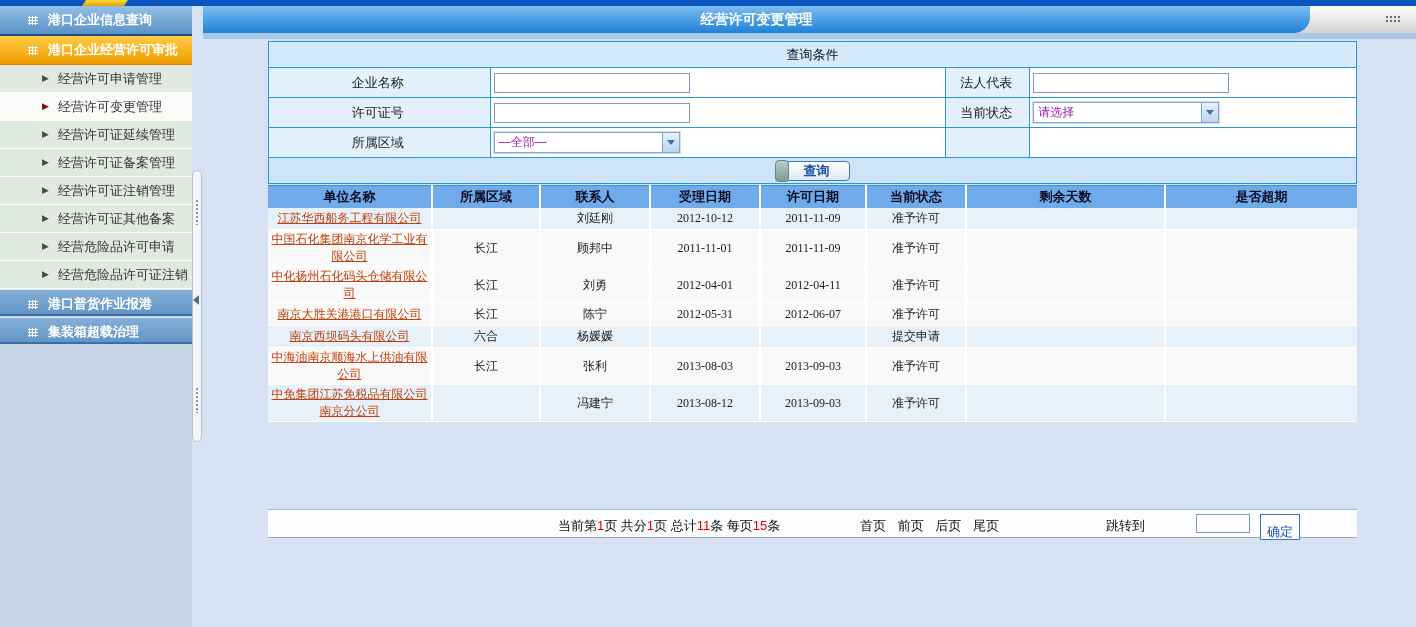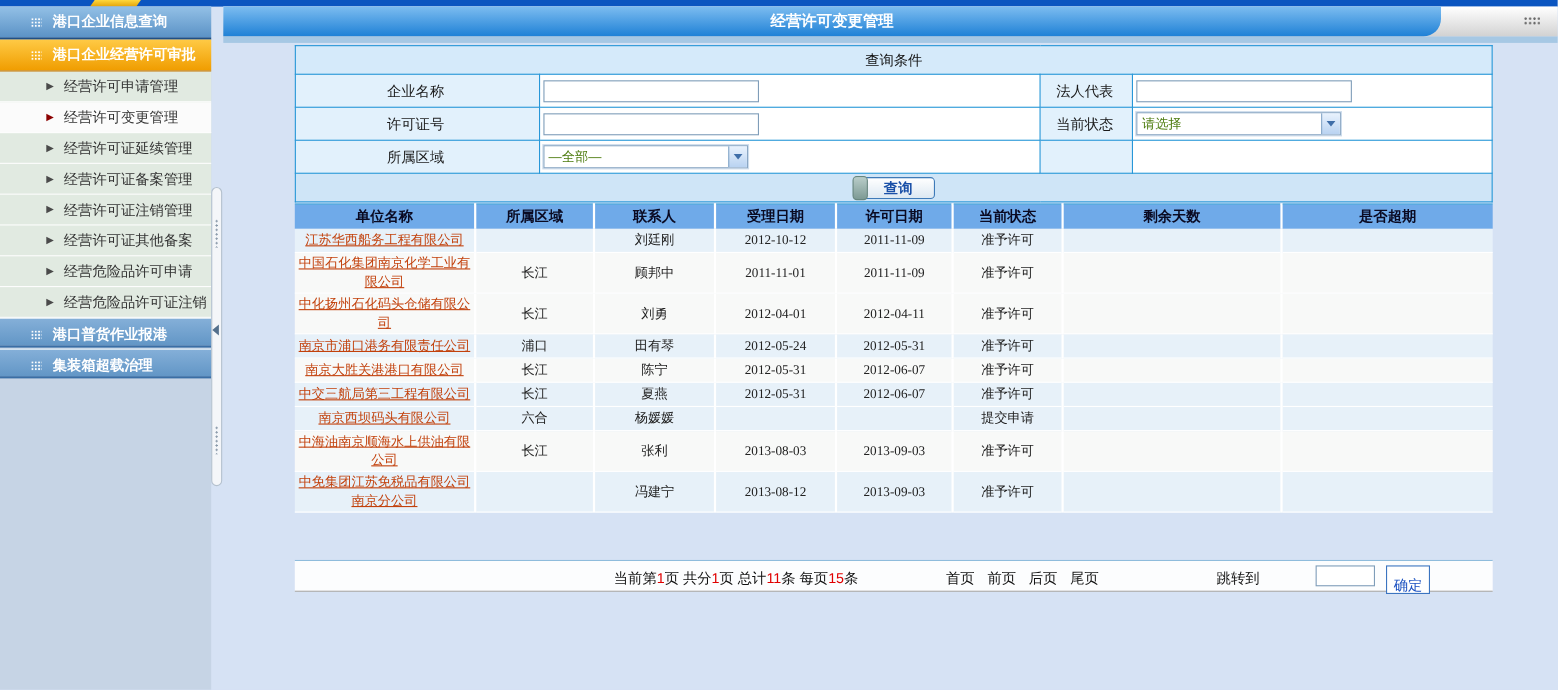--- a/index.html
+++ b/index.html
@@ -52,21 +52,21 @@
   
   .search-table { position:absolute; left:65px; top:35px; width:1089px; border-collapse:collapse; }
   .search-table td { border:1px solid #2797d8; font-size:13px; color:#1a1a1a; height:30px; }
   td.qhead { background:#d5eafa; font-weight:normal; text-align:center; height:26px; color:#111; }
   td.lbl { background:#e2f1fc; text-align:center; padding-right:3px; }
   td.fld { background:#ffffff; padding-left:3px; }
   td.btnrow { background:#cfe5f7; height:26px; text-align:center; }
   .c-lbl1 { width:222px; } .c-fld1 { width:456px; } .c-lbl2 { width:84px; } .c-fld2 { width:327px; }
   .txt-input { width:196px; height:20px; border:1px solid #7f9db9; background:#fff; font-size:12px; padding:0 2px; }
   .xpselect { display:inline-flex; width:186px; height:21px; border:1px solid #8aa7c4; background:#fff;
-    align-items:center; font-size:12px; color:#4d7c0f; cursor:pointer; box-shadow:0 0 0 1px #cddcec; }
+    align-items:center; font-size:12px; color:#a21caf; cursor:pointer; box-shadow:0 0 0 1px #cddcec; }
   .xpselect .val { flex:1; padding-left:4px; white-space:nowrap; overflow:hidden; }
   .xpselect .btn { width:17px; height:19px; background:linear-gradient(#e9f2fd,#b9d3f1);
     border-left:1px solid #86a7c8; display:flex; align-items:center; justify-content:center; }
   .xpselect .tri { width:0; height:0; border-left:4px solid transparent; border-right:4px solid transparent;
     border-top:5px solid #3f6ea8; }
   .query-btn { position:relative; display:inline-block; width:74px; height:20px; line-height:18px;
     background:linear-gradient(#ffffff,#dce8f2); border:1px solid #3e7ab8; border-radius:4px;
     color:#1a50a8; font-size:13px; font-weight:bold; text-align:center; cursor:pointer; padding-left:8px; }
   .query-btn .grip2 { position:absolute; left:-2px; top:-2px; width:14px; height:22px; border-radius:4px;
     background:linear-gradient(#b9cdc9,#7d9a94); border:1px solid #68867f; }
@@ -264,44 +264,24 @@
     <tr class="norm">
       <td><a class="comp">中化扬州石化码头仓储有限公司</a></td>
       <td>长江</td>
       <td>刘勇</td>
       <td class="date-cell">2012-04-01</td>
       <td class="date-cell">2012-04-11</td>
       <td>准予许可</td>
       <td></td>
       <td></td>
     </tr>
-    <tr class="alt">
-      <td><a class="comp">南京市浦口港务有限责任公司</a></td>
-      <td>浦口</td>
-      <td>田有琴</td>
-      <td class="date-cell">2012-05-24</td>
-      <td class="date-cell">2012-05-31</td>
-      <td>准予许可</td>
-      <td></td>
-      <td></td>
-    </tr>
     <tr class="norm">
       <td><a class="comp">南京大胜关港港口有限公司</a></td>
       <td>长江</td>
       <td>陈宁</td>
-      <td class="date-cell">2012-05-31</td>
-      <td class="date-cell">2012-06-07</td>
-      <td>准予许可</td>
-      <td></td>
-      <td></td>
-    </tr>
-    <tr class="alt">
-      <td><a class="comp">中交三航局第三工程有限公司</a></td>
-      <td>长江</td>
-      <td>夏燕</td>
       <td class="date-cell">2012-05-31</td>
       <td class="date-cell">2012-06-07</td>
       <td>准予许可</td>
       <td></td>
       <td></td>
     </tr>
     <tr class="alt">
       <td><a class="comp">南京西坝码头有限公司</a></td>
       <td>六合</td>
       <td>杨媛媛</td>

